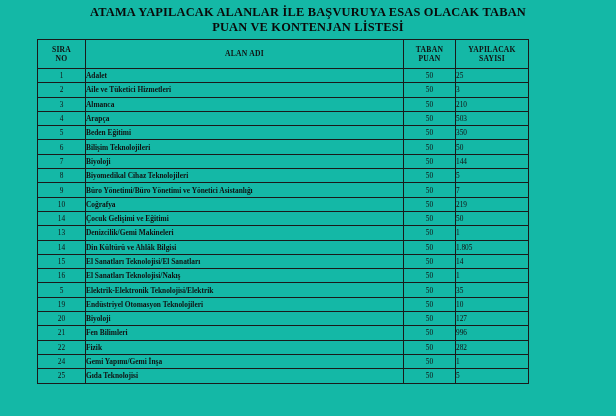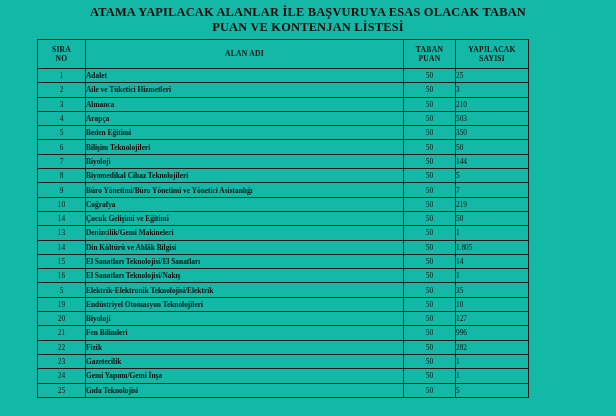--- a/index.html
+++ b/index.html
@@ -250,26 +250,20 @@
             <td class="cell-puan">50</td>
             <td class="cell-kont">996</td>
           </tr>
           <tr>
             <td class="cell-no">22</td>
             <td class="cell-name">Fizik</td>
             <td class="cell-puan">50</td>
             <td class="cell-kont">282</td>
           </tr>
           <tr>
-            <td class="cell-no">23</td>
-            <td class="cell-name">Gazetecilik</td>
-            <td class="cell-puan">50</td>
-            <td class="cell-kont">1</td>
-          </tr>
-          <tr>
             <td class="cell-no">24</td>
             <td class="cell-name">Gemi Yapımı/Gemi İnşa</td>
             <td class="cell-puan">50</td>
             <td class="cell-kont">1</td>
           </tr>
           <tr>
             <td class="cell-no">25</td>
             <td class="cell-name">Gıda Teknolojisi</td>
             <td class="cell-puan">50</td>
             <td class="cell-kont">5</td>

